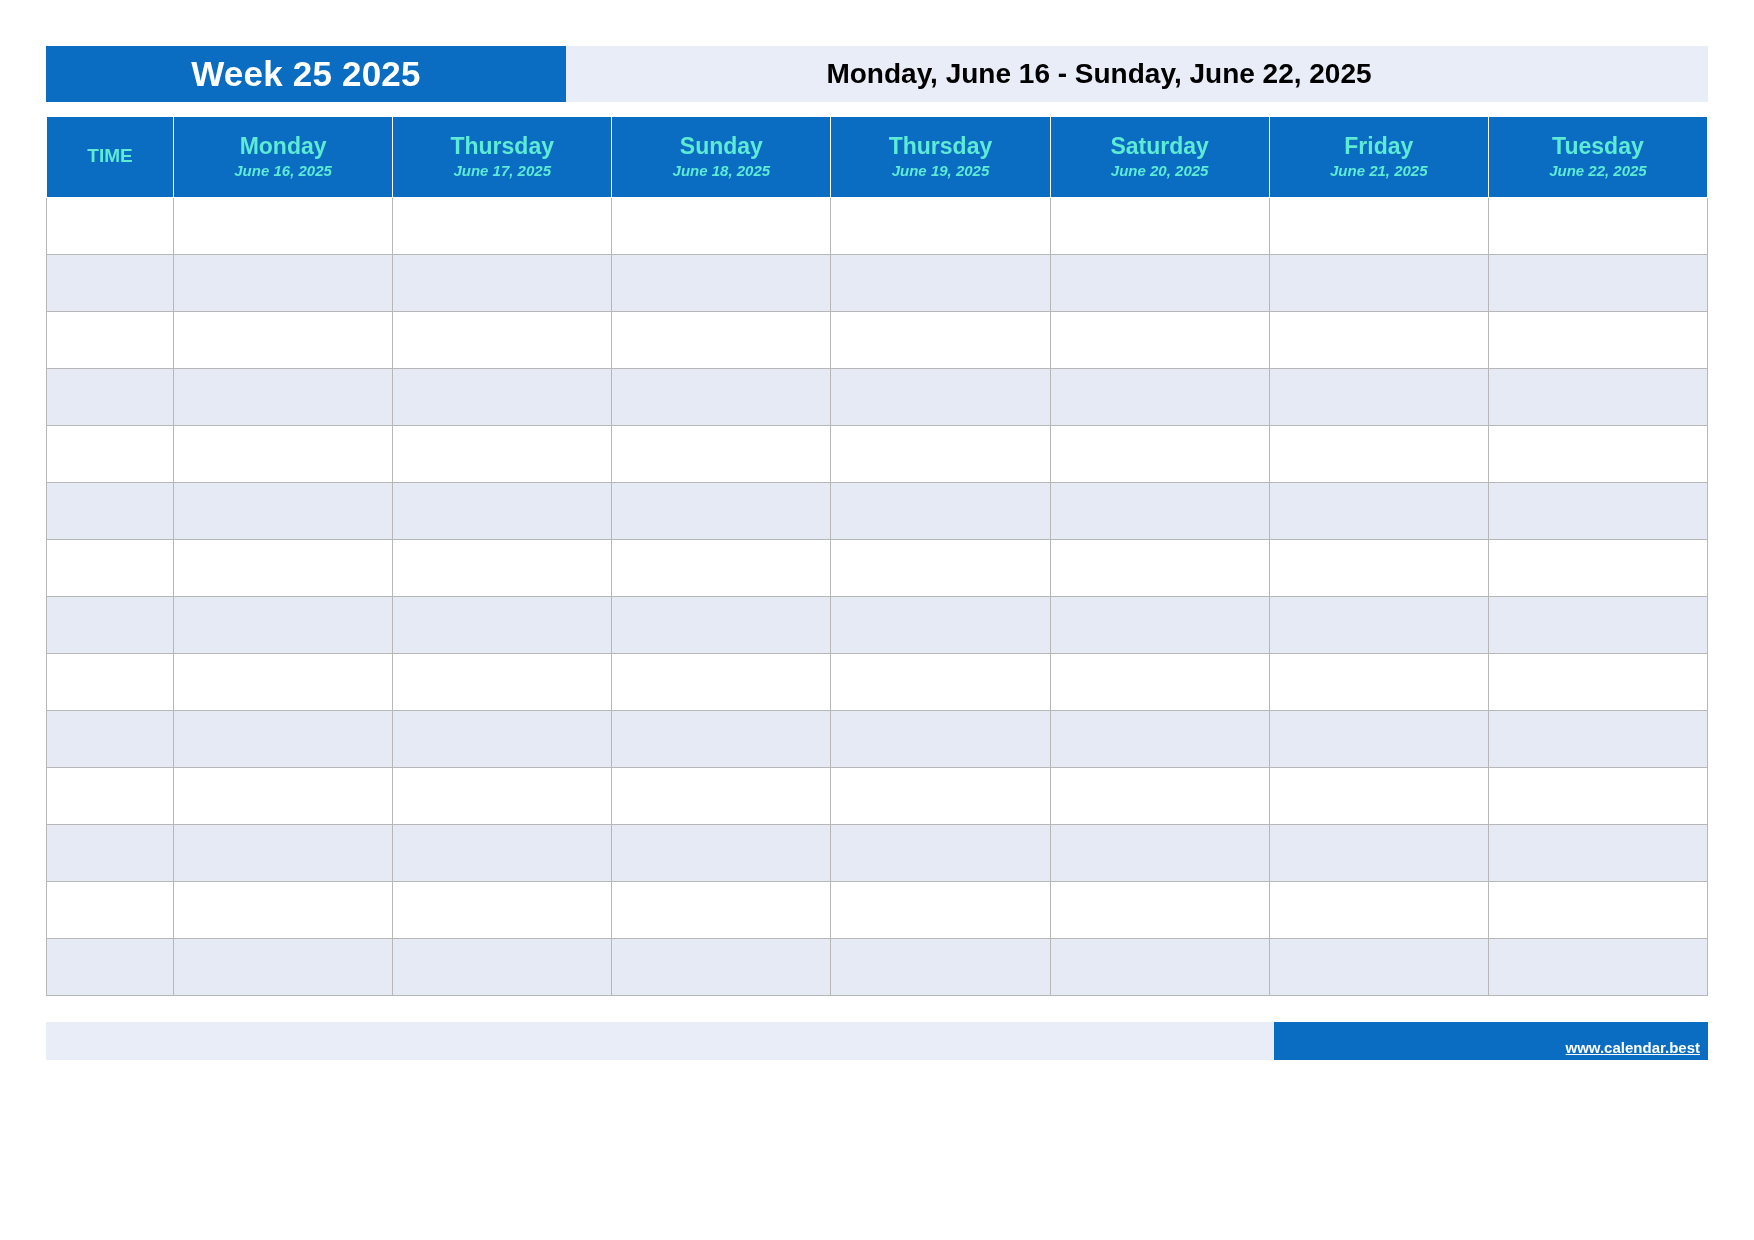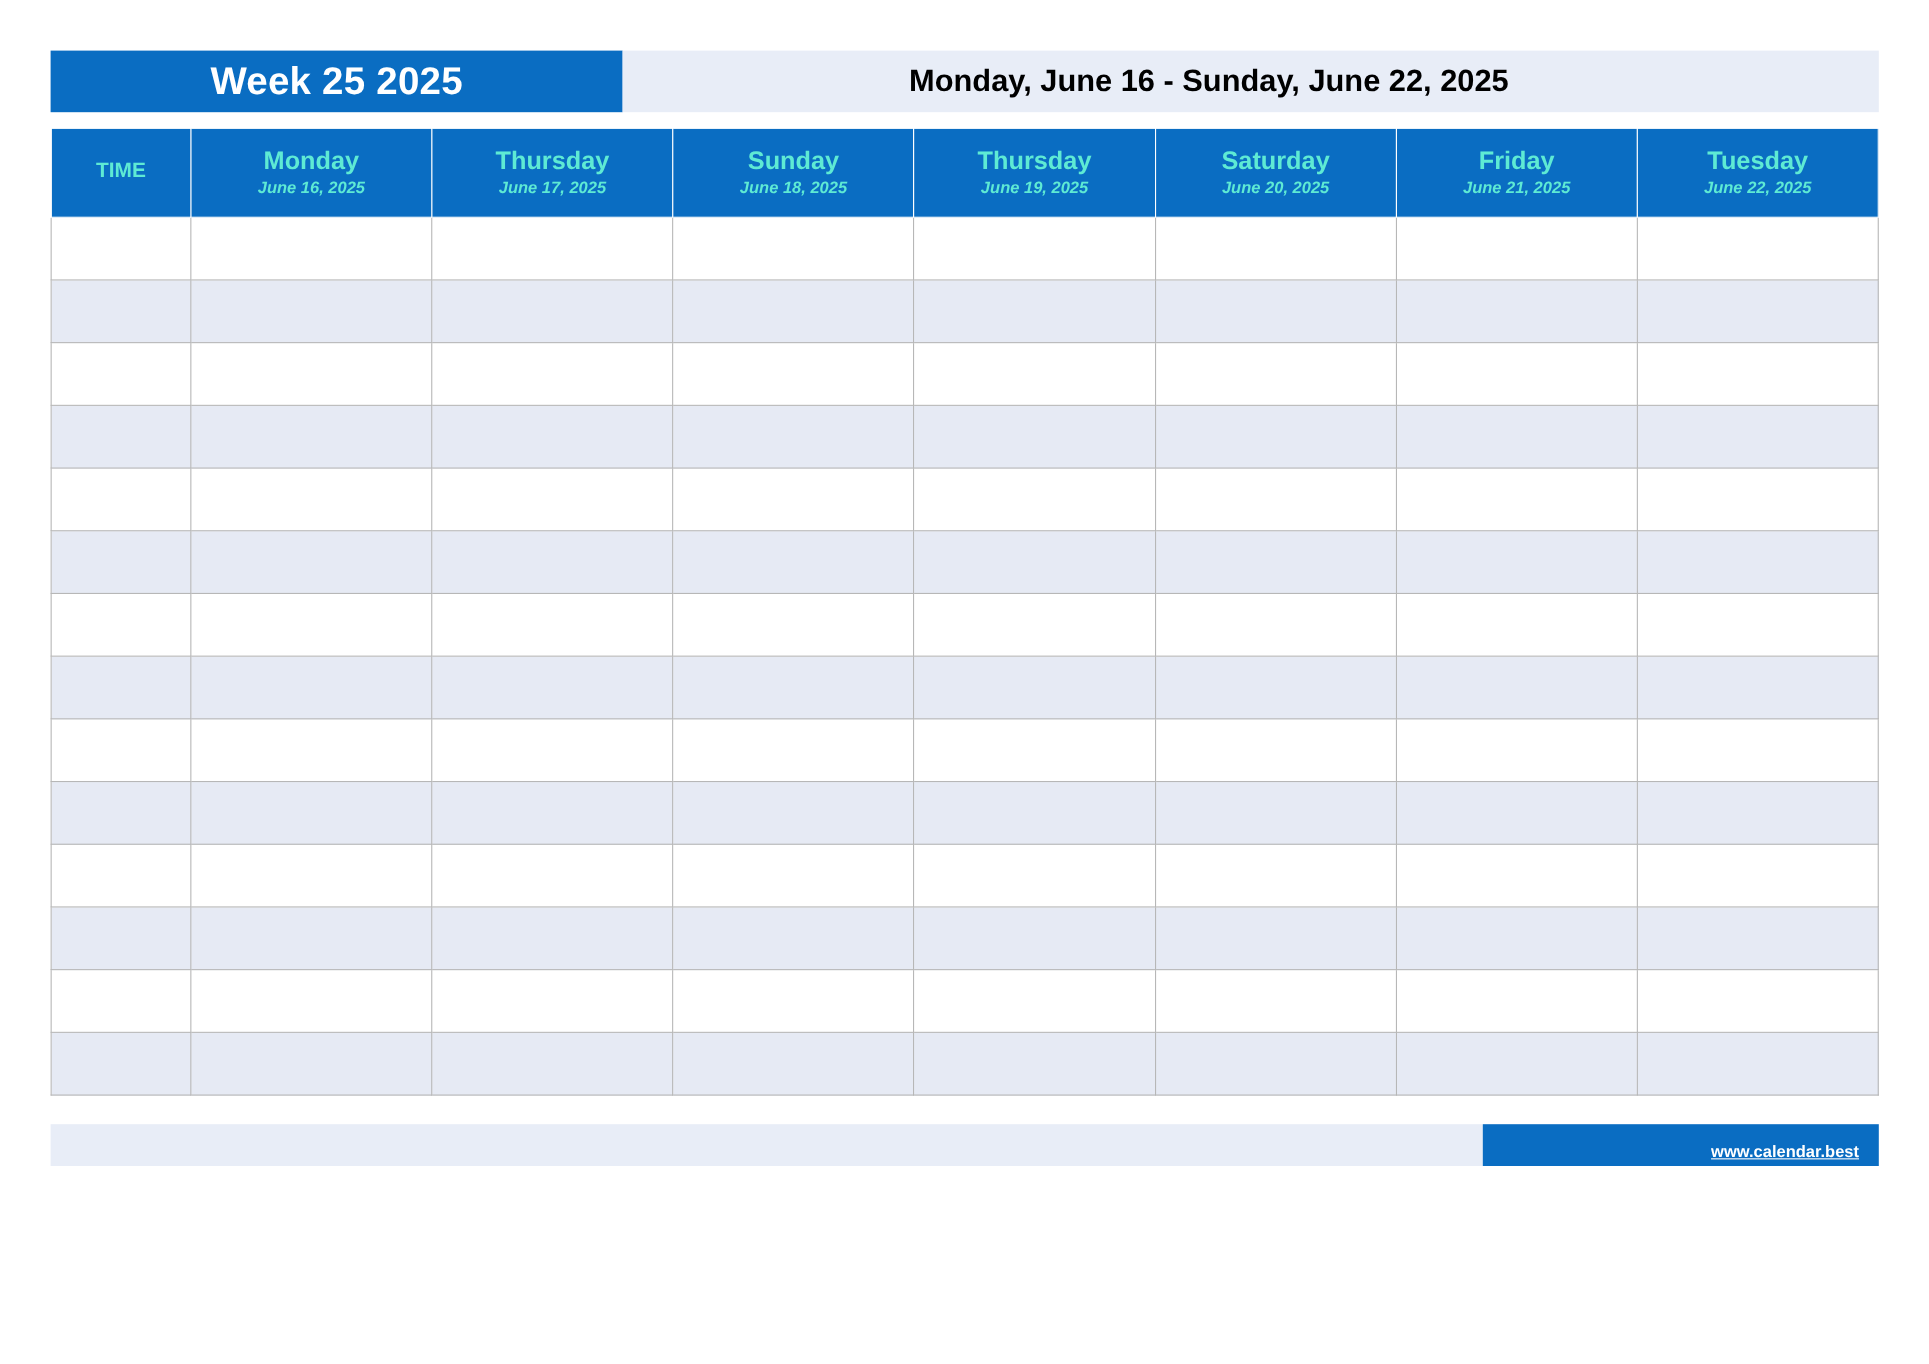--- a/index.html
+++ b/index.html
@@ -106,27 +106,28 @@
     display: flex;
     align-items: stretch;
     height: 38px;
     margin-top: 26px;
   }
   .footer-left {
     flex: 1;
     background: #e8edf7;
   }
   .footer-right {
-    width: 360px;
+    width: 434px;
     background: #0a6dc2;
     display: flex;
     align-items: flex-end;
     justify-content: flex-end;
-    padding: 0 18px 4px 0;
+    padding: 0 8px 4px 0;
     box-sizing: border-box;
+    text-decoration: underline;
   }
   .footer-right a {
     color: #ffffff;
     font-size: 15px;
     font-weight: bold;
     text-decoration: underline;
   }
 </style>
 </head>
 <body>

